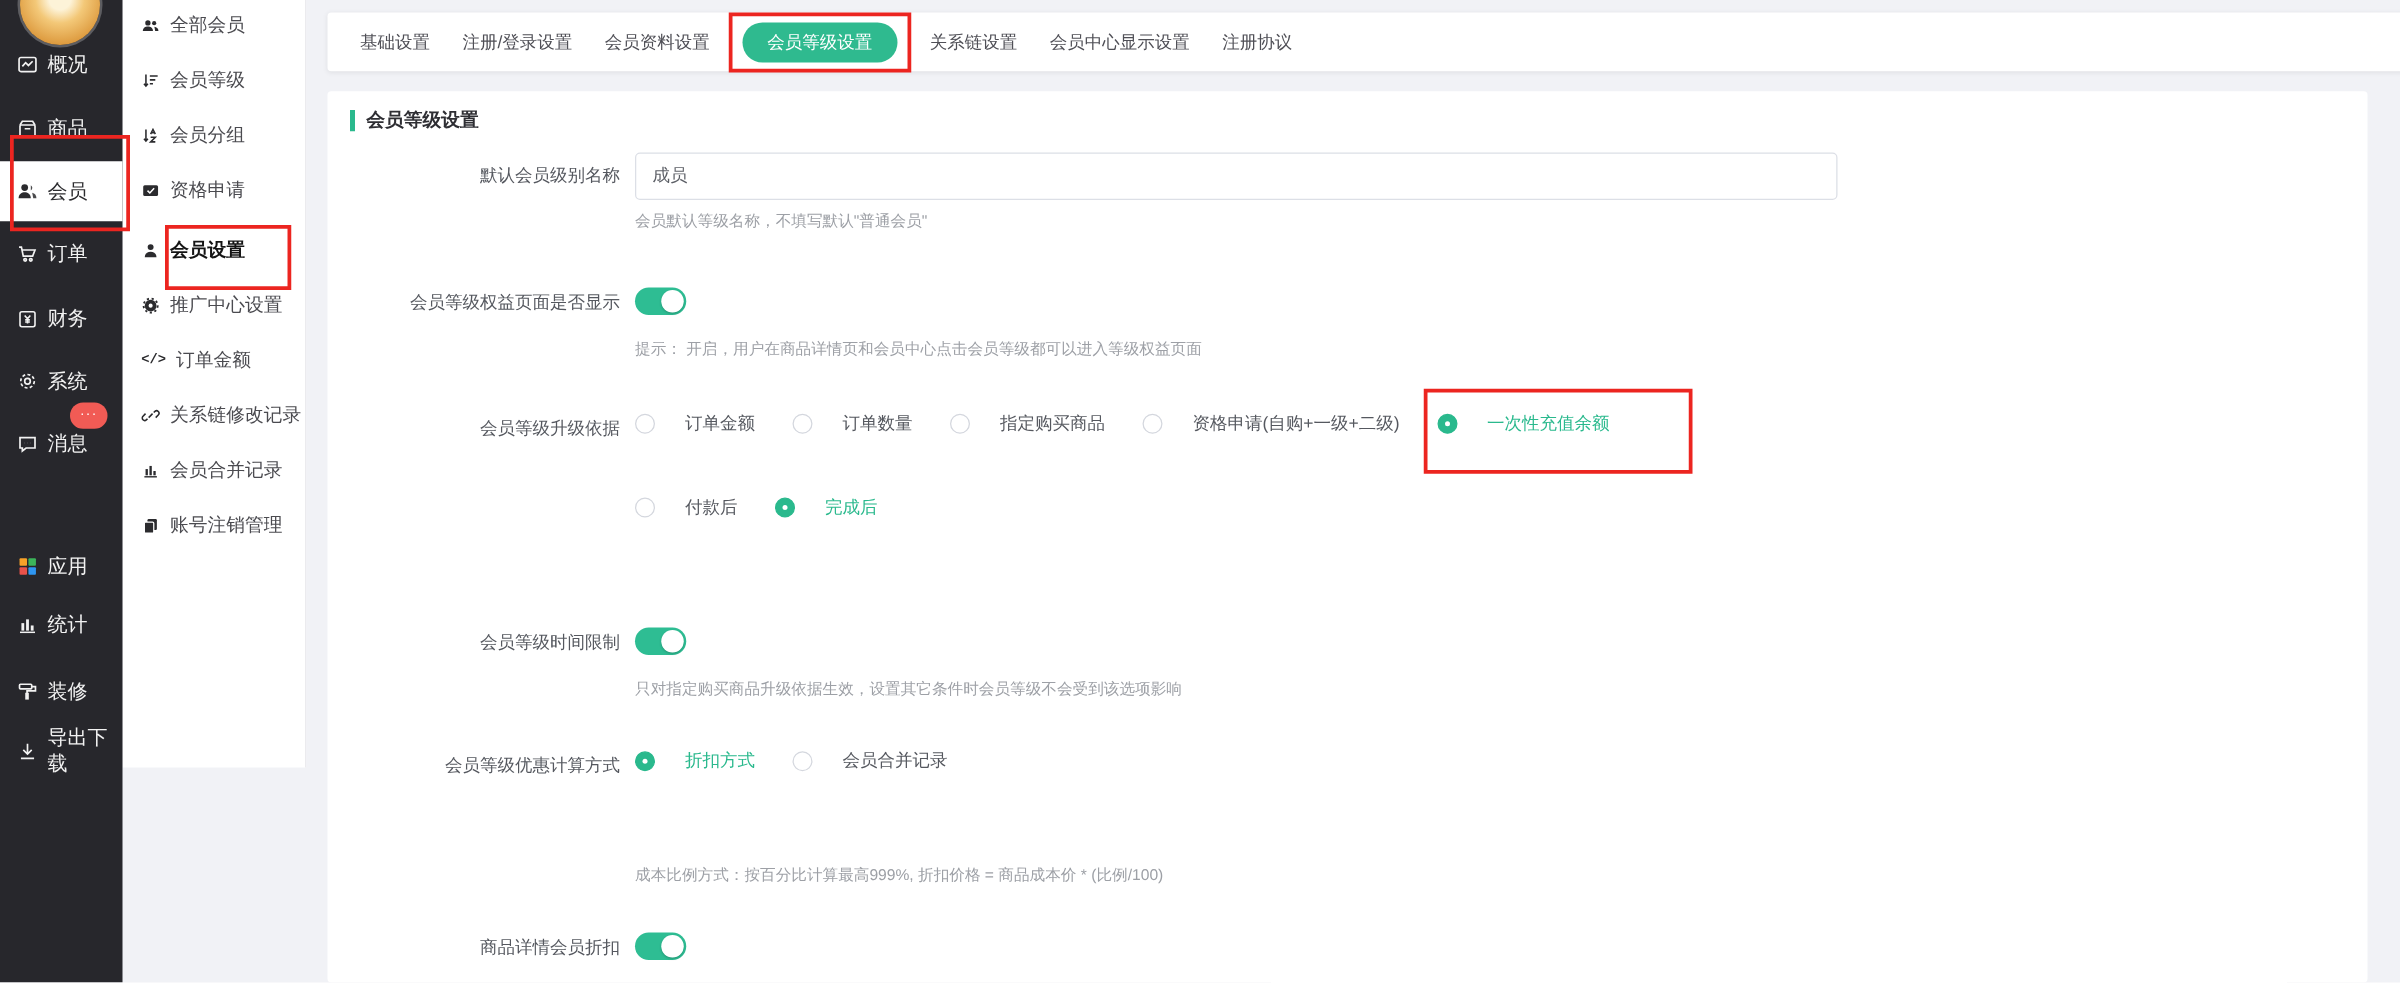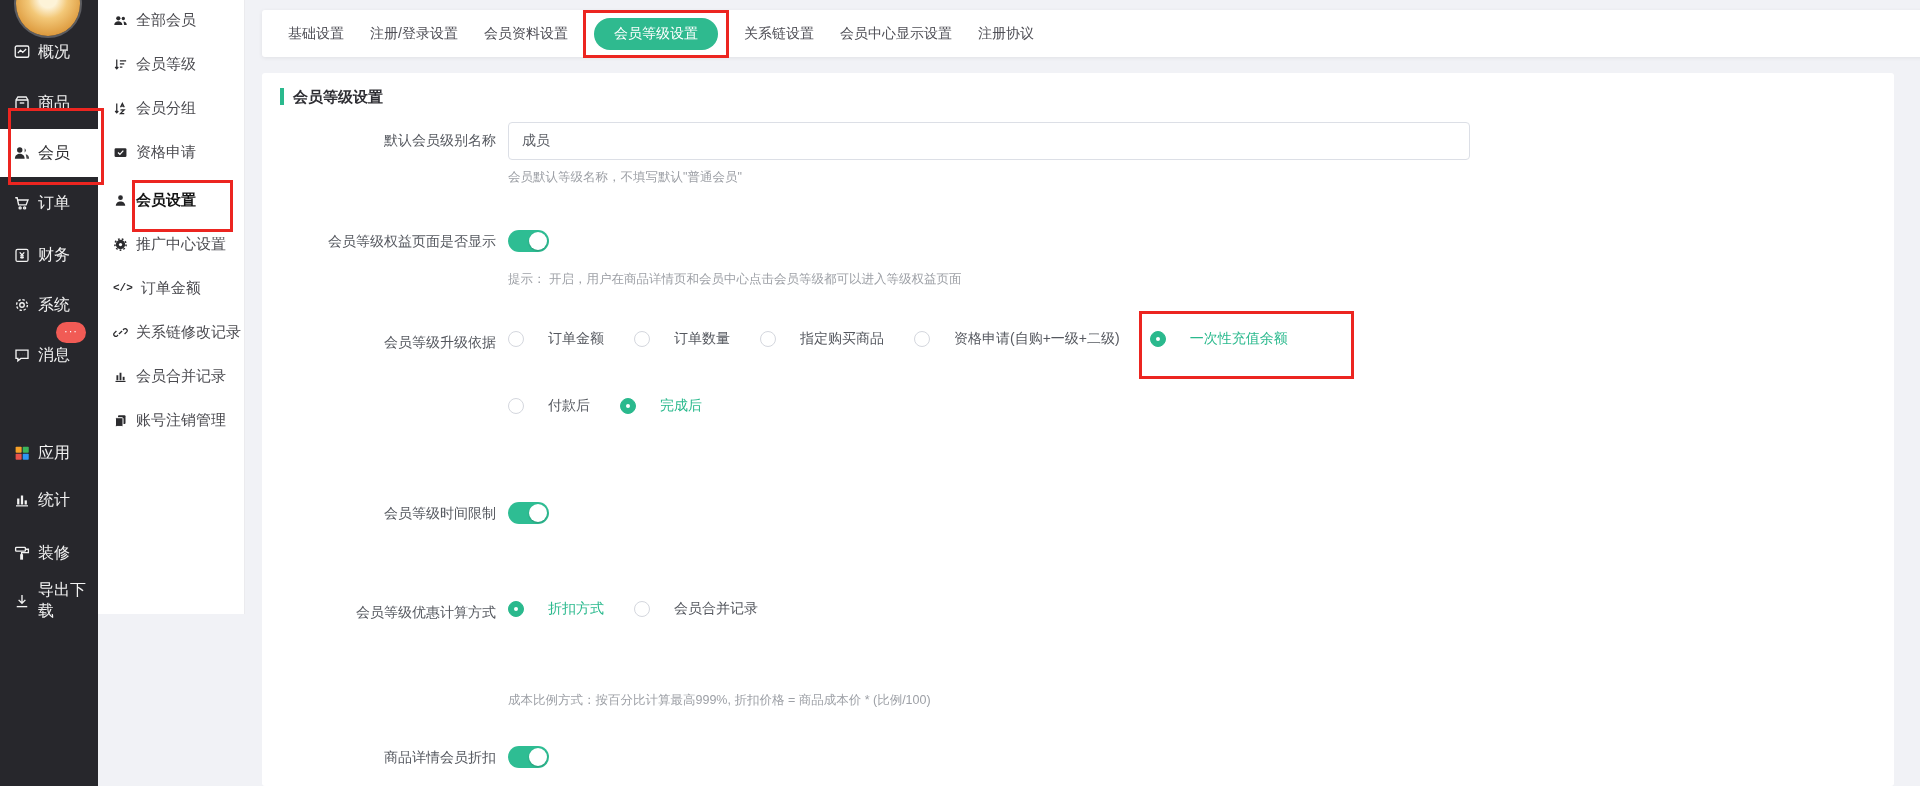--- a/index.html
+++ b/index.html
@@ -299,20 +299,21 @@
     <span class="radio checked">
         <span class="rc"></span>
         <span class="rl">完成后</span>
       </span>
   </div>
 
   <div class="row-label" style="top:430px">会员等级时间限制</div>
   <div class="switch" style="top:429px">
       <span class="knob"></span>
     </div>
+  <div class="hint" style="top:469px">只对指定购买商品升级依据生效，设置其它条件时会员等级不会受到该选项影响</div>
 
   <div class="row-label" style="top:529px">会员等级优惠计算方式</div>
   <div class="radio-row" style="top:527px">
     <span class="radio checked">
         <span class="rc"></span>
         <span class="rl">折扣方式</span>
       </span>
     <span class="radio">
         <span class="rc"></span>
         <span class="rl">会员合并记录</span>

